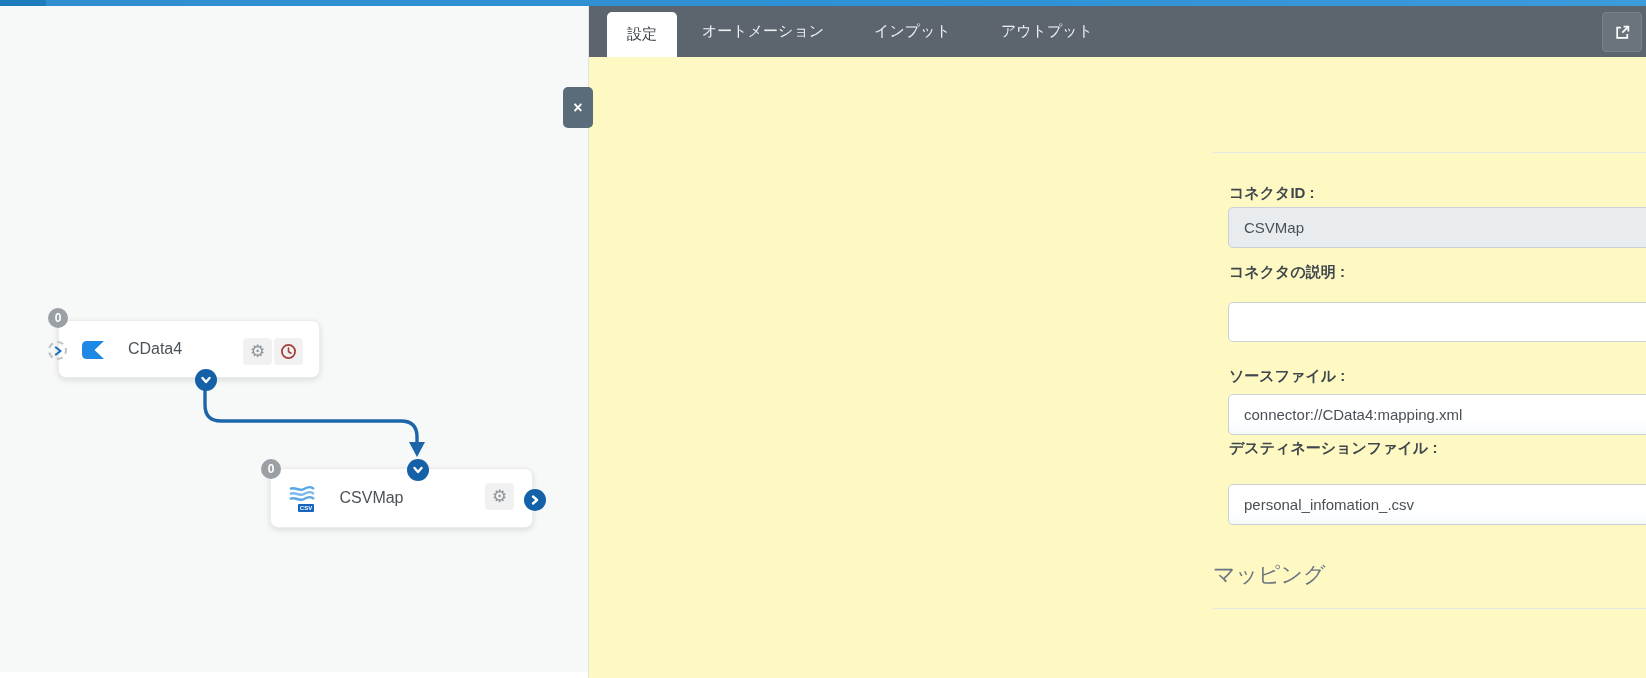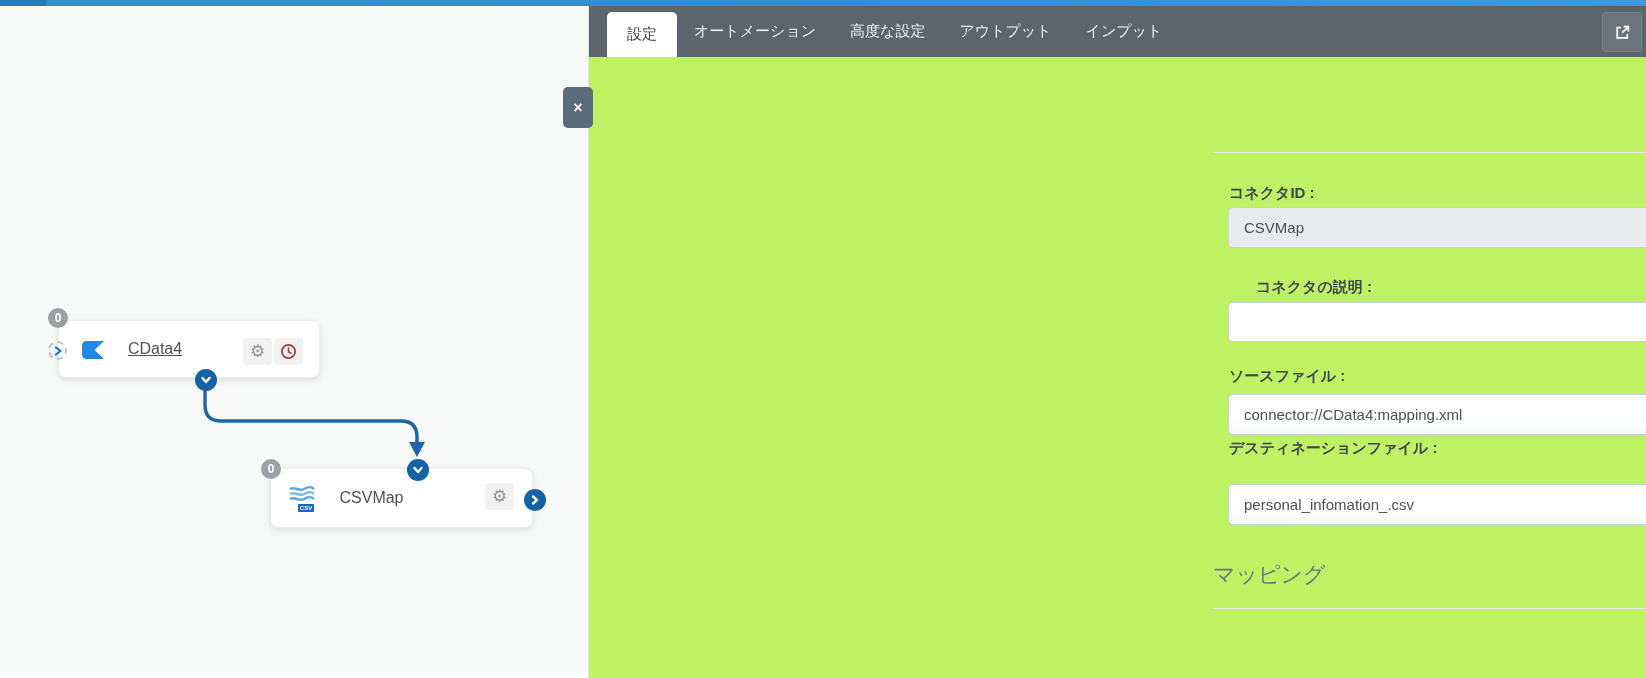--- a/index.html
+++ b/index.html
@@ -24,21 +24,21 @@
 
   .badge { position:absolute; width:20px; height:20px; border-radius:50%;
            background:#9ba0a4; color:#fff; font-size:12px; font-weight:bold;
            display:flex; align-items:center; justify-content:center; }
   .badge-1 { left:-11px; top:-13px; }
   .badge-2 { left:-10px; top:-10px; }
 
   .node-label { position:absolute; left:0; top:0; width:100%; height:100%;
                 display:flex; align-items:center; justify-content:center;
                 font-size:16px; color:#4c5257; }
-  .node-cdata  .node-label { padding-right:68px;text-decoration:underline; }
+  .node-cdata  .node-label { padding-right:68px; }
   .node-csvmap .node-label { padding-right:60px; }
 
   .node-icon { position:absolute; }
   .icon-cdata { left:22px; top:19px; width:24px; height:20px; }
   .icon-csv   { left:18px; top:16px; width:26px; height:28px; }
 
   .n-actions { position:absolute; display:flex; gap:2px; }
   .node-cdata .n-actions { left:184px; top:17px; }
   .node-csvmap .n-actions { left:214px; top:14px; }
   .n-btn { width:29px; height:27px; background:#f1f1f1; border-radius:4px;
@@ -50,25 +50,25 @@
           background:#1561a8; display:flex; align-items:center; justify-content:center; }
   .port-out-bottom { left:136px; top:48px; }
   .port-in-top     { left:136px; top:-10px; }
   .port-out-right  { left:253px; top:20px; }
   .port-dashed { position:absolute; left:-11px; top:20px; width:19px; height:19px;
                  border:2px dashed #bcc1c5; border-radius:50%; background:transparent;
                  display:flex; align-items:center; justify-content:center; }
 
   
   .panel { position:absolute; left:588px; top:6px; width:1058px; height:672px;
-           background:#bef264; border-left:1px solid #e3e3e3; }
+           background:#fef9c3; border-left:1px solid #e3e3e3; }
 
   .tabbar { position:relative; height:51px; background:#5c656d; display:flex;
             align-items:stretch; padding-left:18px; }
-  .tab { display:flex; align-items:center; padding:0 17px; font-size:15px;
+  .tab { display:flex; align-items:center; padding:0 25px; font-size:15px;
          color:#eef1f3; cursor:pointer; white-space:nowrap; }
   .tab.active { background:#fff; color:#3c4248; border-radius:5px 5px 0 0;
                 margin-top:6px; padding:0 20px; }
 
   .save-btn { position:absolute; right:126px; top:6px; width:148px; height:40px;
               background:#6b747c; border:1px solid #79828a; border-radius:4px;
               color:#fff; font-size:15px; display:flex; align-items:center;
               justify-content:center; gap:8px; cursor:pointer;
               font-family:"Liberation Sans","DejaVu Sans",sans-serif; }
   .ext-btn { position:absolute; right:4px; top:6px; width:40px; height:40px;
@@ -81,21 +81,21 @@
                cursor:pointer; z-index:6; }
 
   .section-title { position:absolute; font-size:22px; color:#6b7480; font-weight:400; }
   .title-1 { left:624px; top:102px; }
   .title-2 { left:624px; top:554px; }
   .hr { position:absolute; height:1px; background:#e7e7e7; width:996px; left:624px; }
   .hr-1 { top:146px; }
   .hr-2 { top:602px; }
 
   .field-label { position:absolute; left:640px; font-size:15px; font-weight:bold; color:#3f464c; }
-  .lb-1 { top:178px; } .lb-2 { top:272px;margin-left:27px; } .lb-3 { top:361px; } .lb-4 { top:433px; }
+  .lb-1 { top:178px; } .lb-2 { top:257px; } .lb-3 { top:361px; } .lb-4 { top:433px; }
 
   .field { position:absolute; left:639px; width:981px; height:41px; border:1px solid #c9d0d6;
            border-radius:5px; font-size:15px; color:#4a5056; padding:0 15px;
            font-family:"Liberation Sans","DejaVu Sans",sans-serif; }
   .field-readonly { top:201px; background:#e9ecef; }
   .field-textarea { top:296px; height:40px; background:#fff; resize:none; padding-top:9px; }
 
   .select { position:absolute; left:639px; width:981px; height:41px;
             border:1px solid #c9d0d6; border-radius:5px; cursor:pointer;
             background:linear-gradient(#ffffff 60%,#f6fafc 100%);
@@ -180,23 +180,22 @@
     </div>
 
     <div class="canvas-bottom"></div>
   </div>
 
   <div class="panel">
 
     <div class="tabbar">
       <div class="tab active">設定</div>
       <div class="tab">オートメーション</div>
-      <div class="tab">高度な設定</div>
+      <div class="tab">インプット</div>
       <div class="tab">アウトプット</div>
-      <div class="tab">インプット</div>
 
 
       <button class="ext-btn">
         <svg width="17" height="17" viewBox="0 0 16 16">
           <path d="M6.5 3.5 H3 V13 H12.5 V9.5" fill="none" stroke="#fff" stroke-width="1.6"></path>
           <path d="M9 2.5 H13.5 V7" fill="none" stroke="#fff" stroke-width="1.6"></path>
           <path d="M13.3 2.7 L7.8 8.2" fill="none" stroke="#fff" stroke-width="1.6"></path>
         </svg>
       </button>
     </div>

